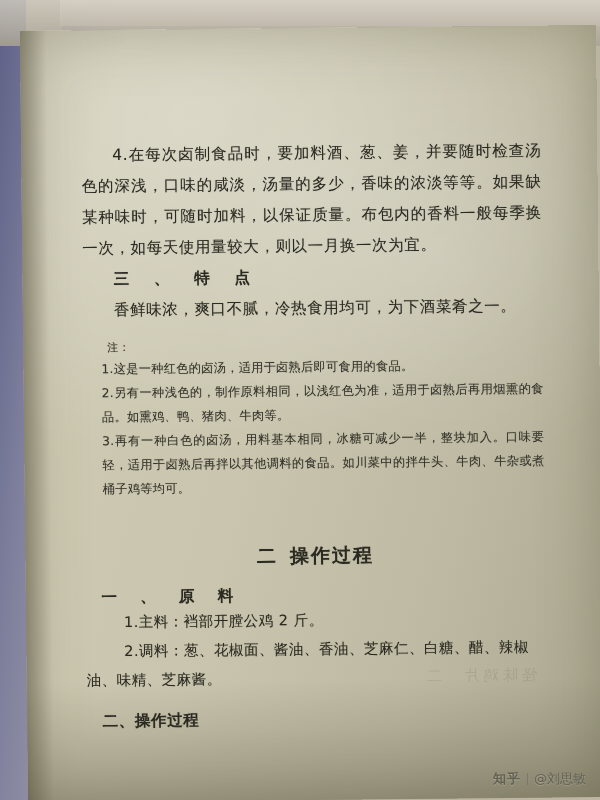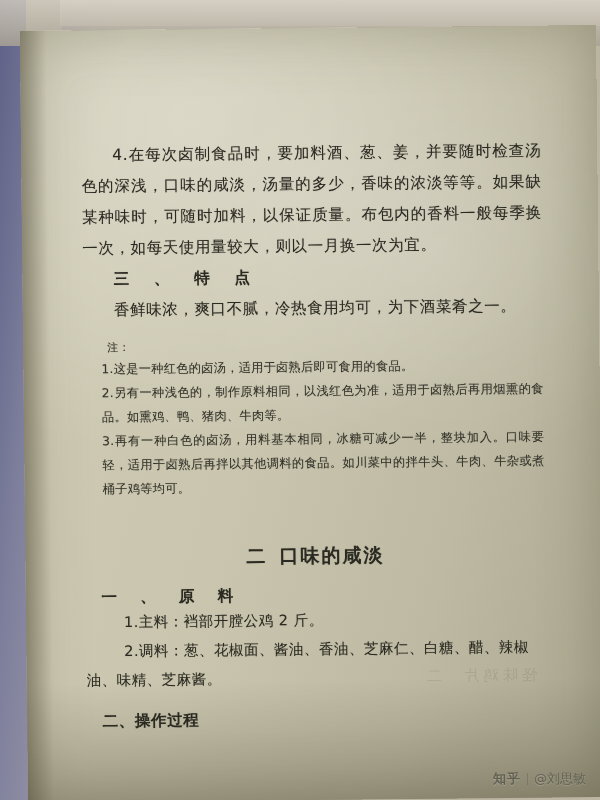--- a/index.html
+++ b/index.html
@@ -194,21 +194,21 @@
       <p class="body-text indent2">香鲜味浓，爽口不腻，冷热食用均可，为下酒菜肴之一。</p>
 
       <div class="note-wrap">
         <div class="note-label">注：</div>
         <p class="note ind">1.这是一种红色的卤汤，适用于卤熟后即可食用的食品。</p>
         <p class="note ind">2.另有一种浅色的，制作原料相同，以浅红色为准，适用于卤熟后再用烟熏的食品。如熏鸡、鸭、猪肉、牛肉等。</p>
         <p class="note ind">3.再有一种白色的卤汤，用料基本相同，冰糖可减少一半，整块加入。口味要轻，适用于卤熟后再拌以其他调料的食品。如川菜中的拌牛头、牛肉、牛杂或煮桶子鸡等均可。</p>
       </div>
 
       <h2 class="recipe-title">
-        <span class="num">二</span><span>口味的咸淡</span>
+        <span class="num">二</span><span>操作过程</span>
       </h2>
 
       <h3 class="sub-head">
         <span class="sp2">一、原</span><span>料</span>
       </h3>
 
       <p class="ing-line">1.主料：裆部开膛公鸡 2 斤。</p>
       <p class="ing-line">2.调料：葱、花椒面、酱油、香油、芝麻仁、白糖、醋、辣椒油、味精、芝麻酱。</p>
 
       <h3 class="sub-head">二、操作过程</h3>

